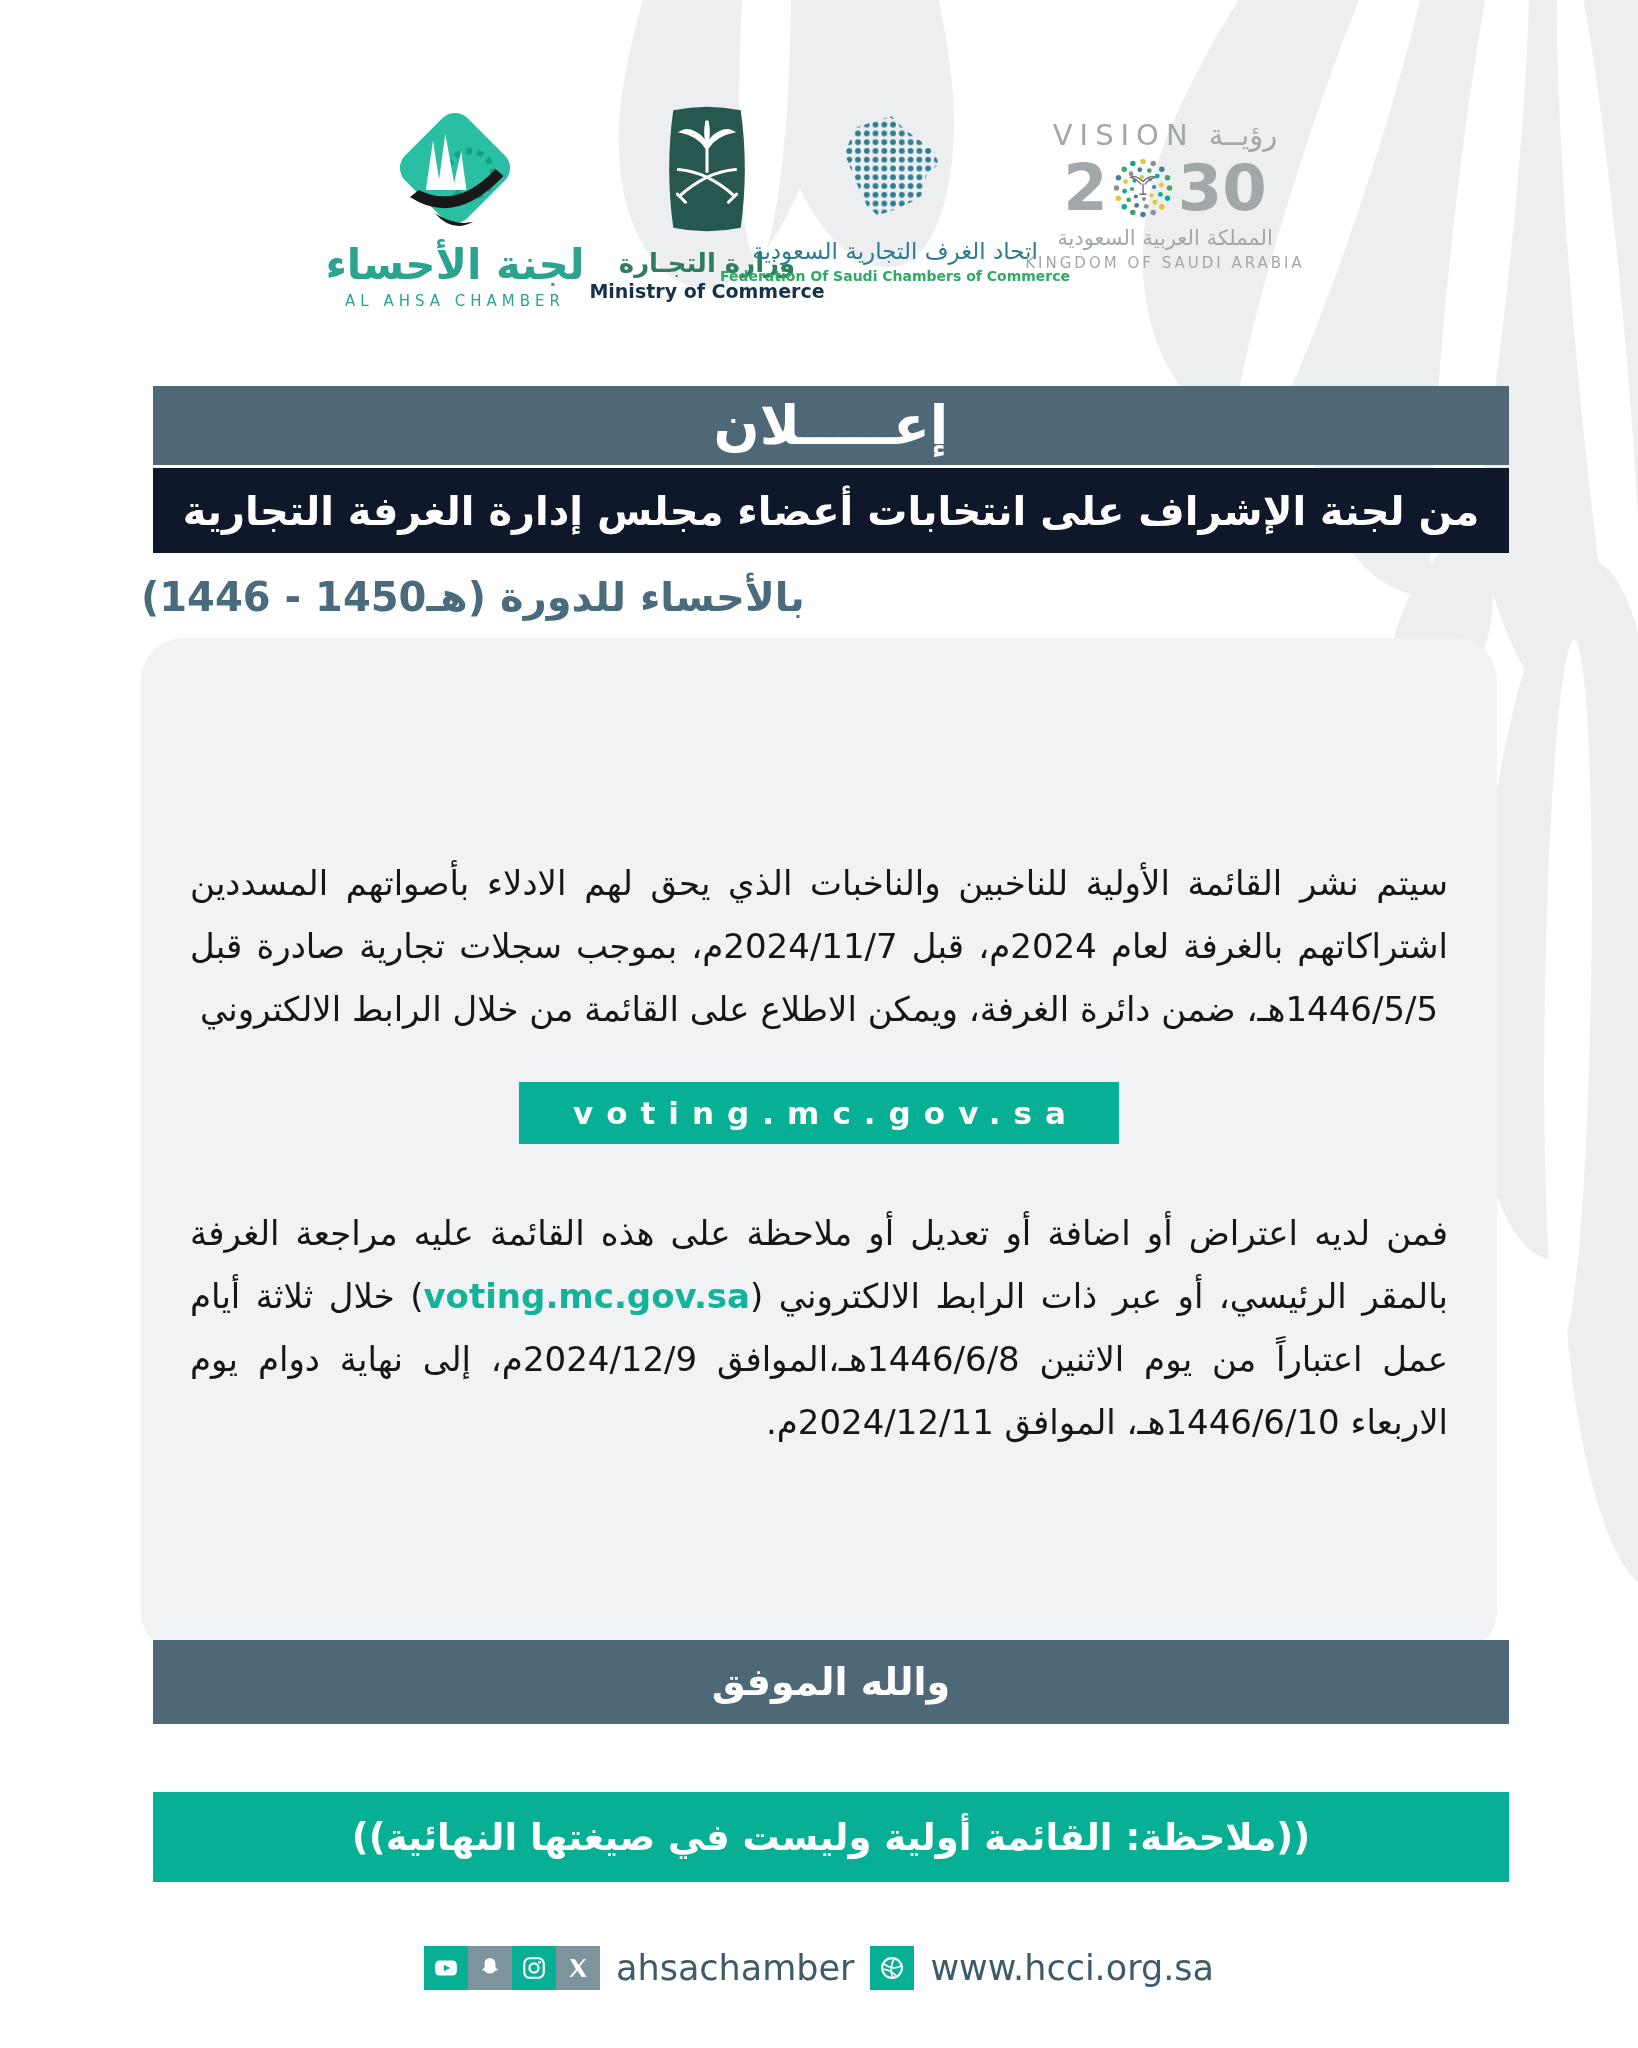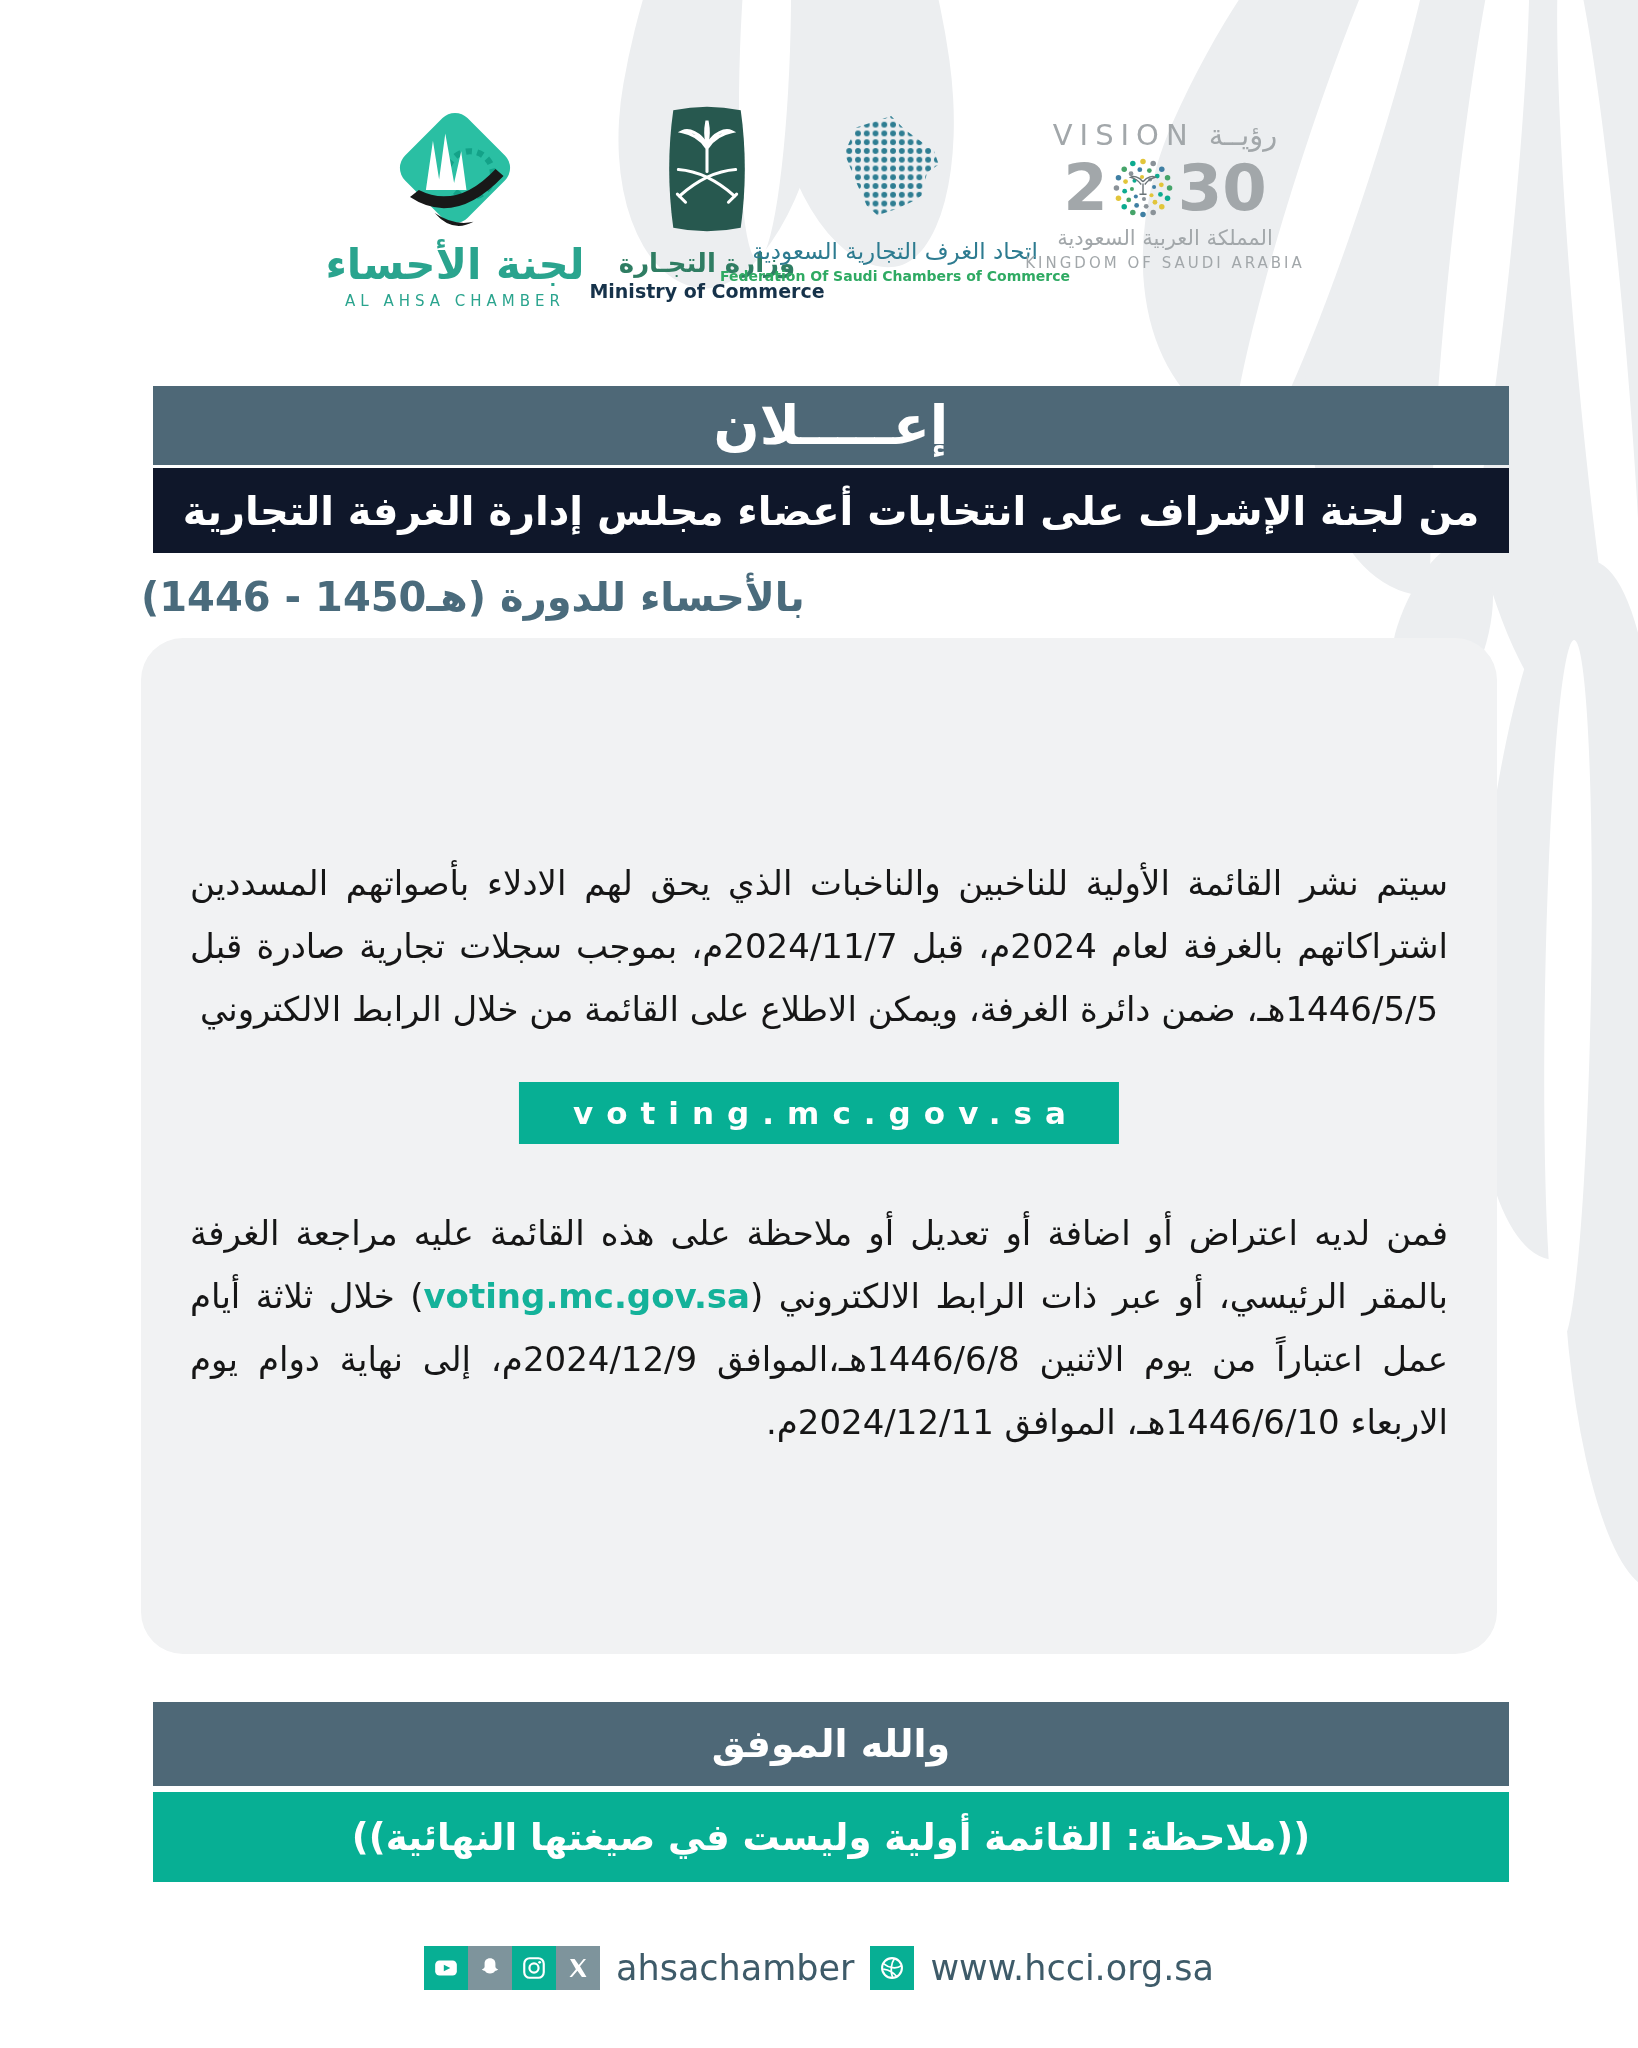--- a/index.html
+++ b/index.html
@@ -33,21 +33,21 @@
   .session{position:absolute;left:141px;width:1356px;top:574px;text-align:left;color:#4a6b7c;font-size:40px;font-weight:bold;}
   
   .panel{position:absolute;left:141px;top:638px;width:1356px;height:1016px;background:#f1f2f3;border-radius:42px;}
   .para{position:absolute;left:190px;width:1258px;direction:rtl;font-size:34px;line-height:1.85;color:#161616;text-align:justify;}
   .para1{top:818px;text-align-last:center;}
   .para2{top:1168px;}
   .inline-link{color:#14b29a;font-weight:bold;}
   .vote-btn{position:absolute;left:50%;transform:translateX(-50%);top:1082px;background:#07af94;color:#fff;
     font-size:31px;font-weight:bold;letter-spacing:0.42em;padding:13px 40px 13px 54px;border:none;cursor:pointer;
     font-family:"DejaVu Sans", sans-serif;white-space:nowrap;}
-  .band-dua{top:1702px;height:84px;background:#4e6877;font-size:38px;}
+  .band-dua{top:1640px;height:84px;background:#4e6877;font-size:38px;}
   .band-note{top:1792px;height:90px;background:#07af94;font-size:37px;}
   
   .footerbar{position:absolute;left:0;top:1946px;width:100%;display:flex;align-items:center;justify-content:center;gap:16px;
     color:#3e5b69;font-size:35px;}
   .icon-strip{display:flex;}
   .sq{width:44px;height:44px;display:flex;align-items:center;justify-content:center;}
   .sq-teal{background:#07af94;}
   .sq-gray{background:#7e949c;}
 </style>
 </head>

